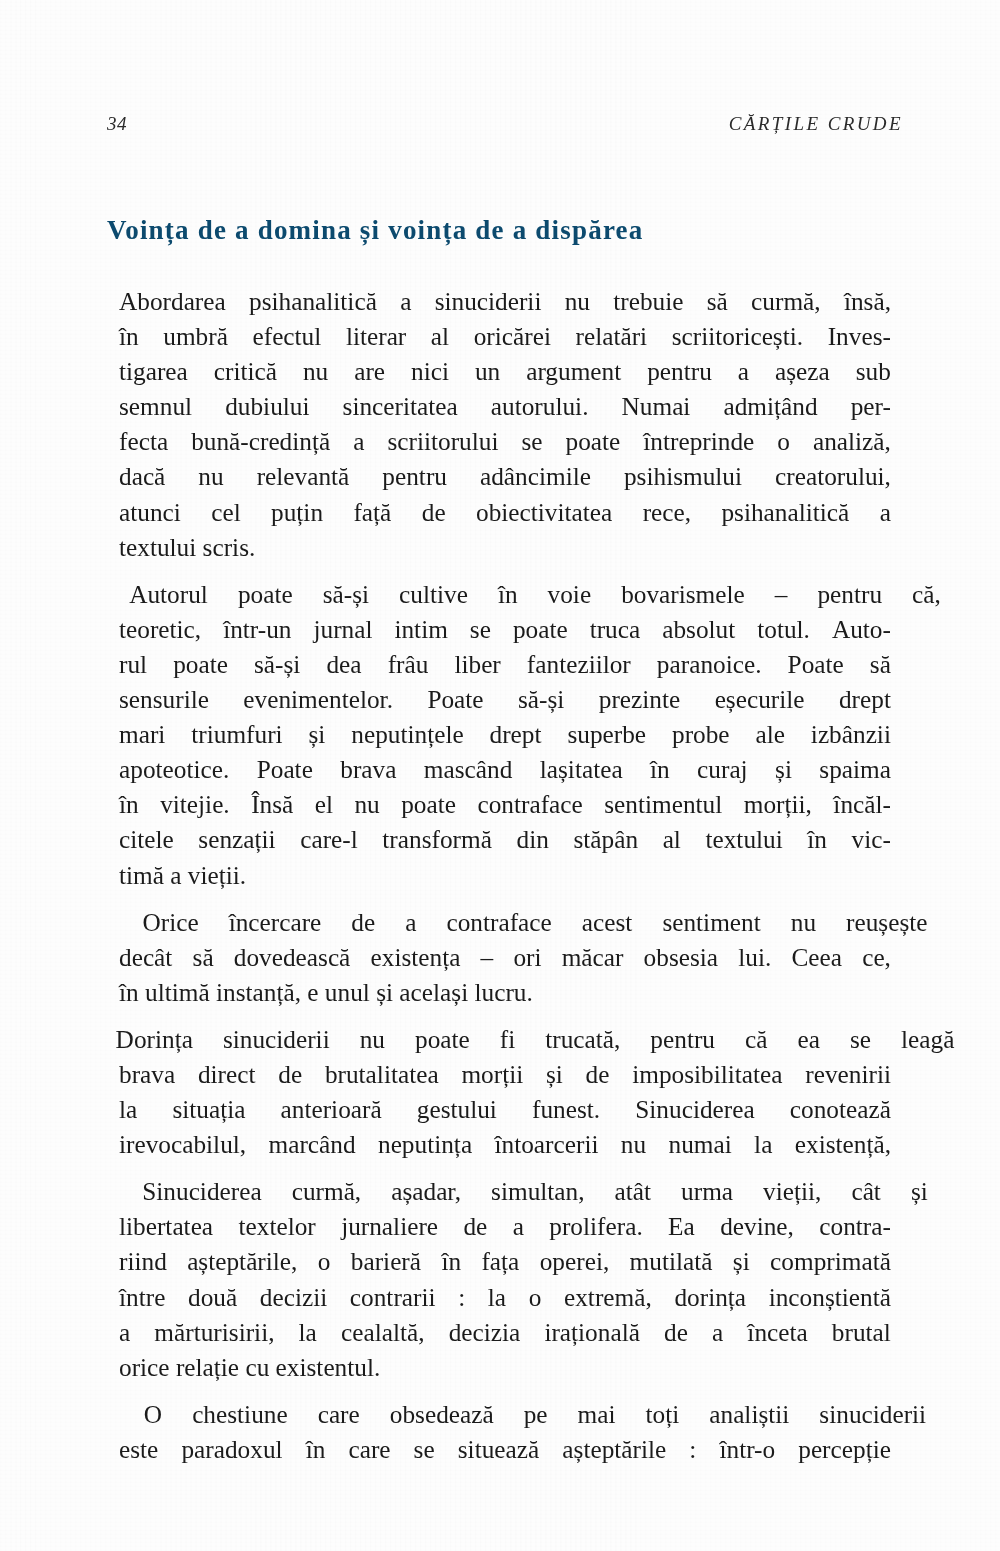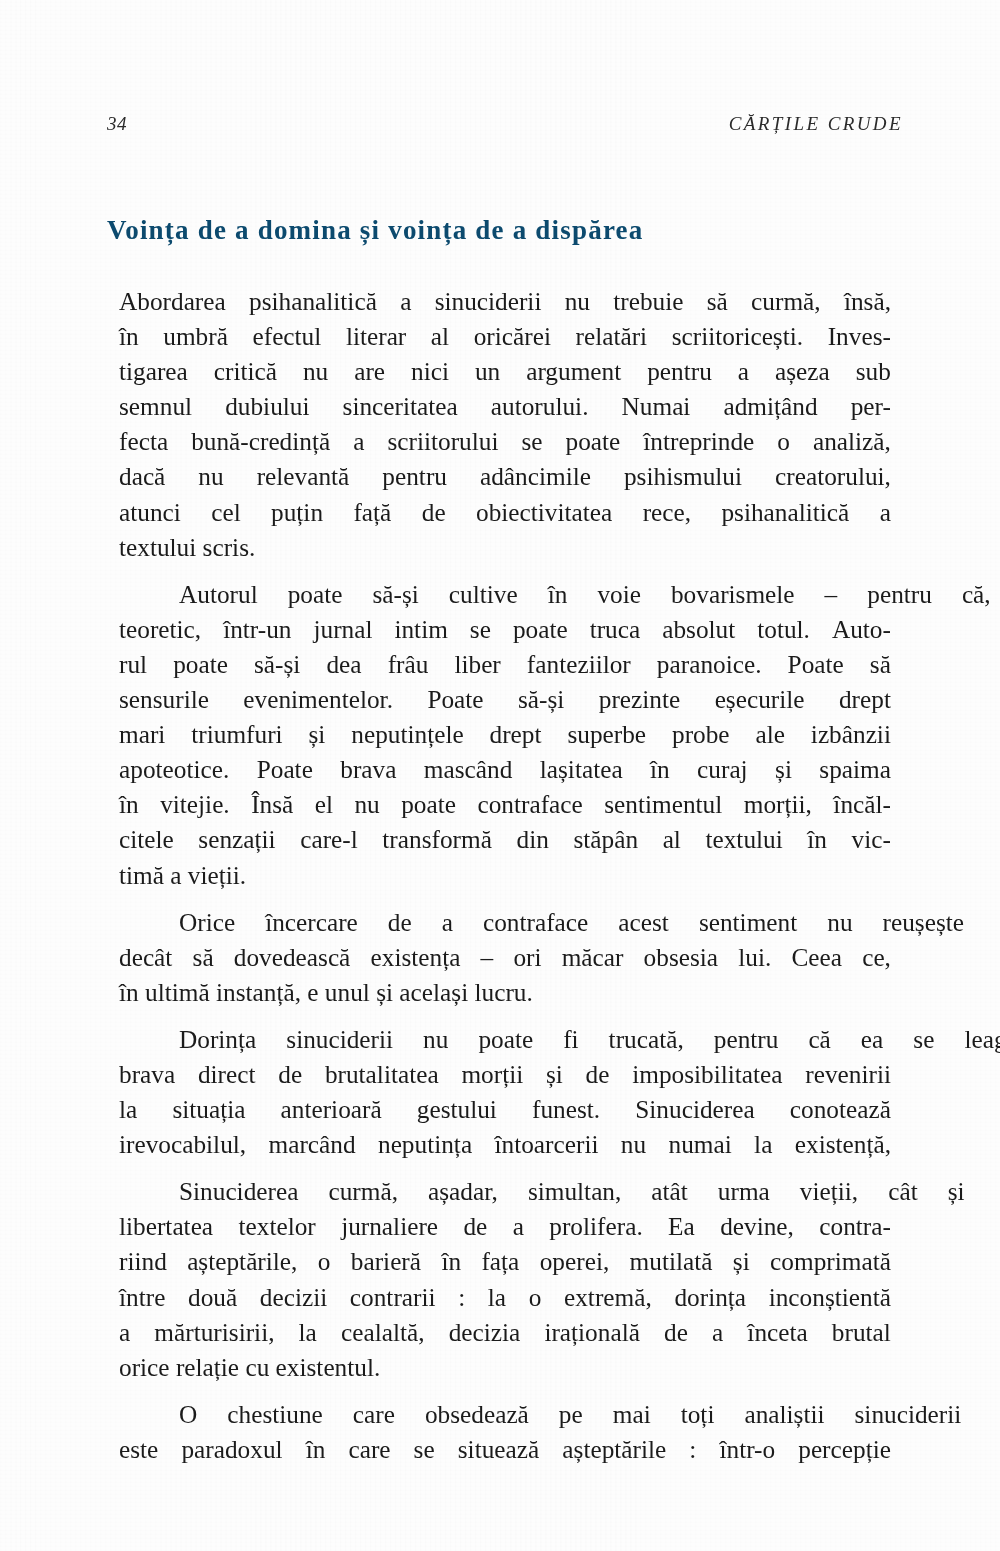--- a/index.html
+++ b/index.html
@@ -98,20 +98,21 @@
   .line.just {
     display: flex;
     justify-content: space-between;
     white-space: normal;
   }
   .line.just > span {
     white-space: pre;
   }
   .line.indent {
     text-indent: 30px;
+    justify-content: center;
   }
   .line.indent.just {
     padding-left: 30px;
   }
 </style>
 </head>
 <body>
 
 <div class="paper-grain"></div>
 

